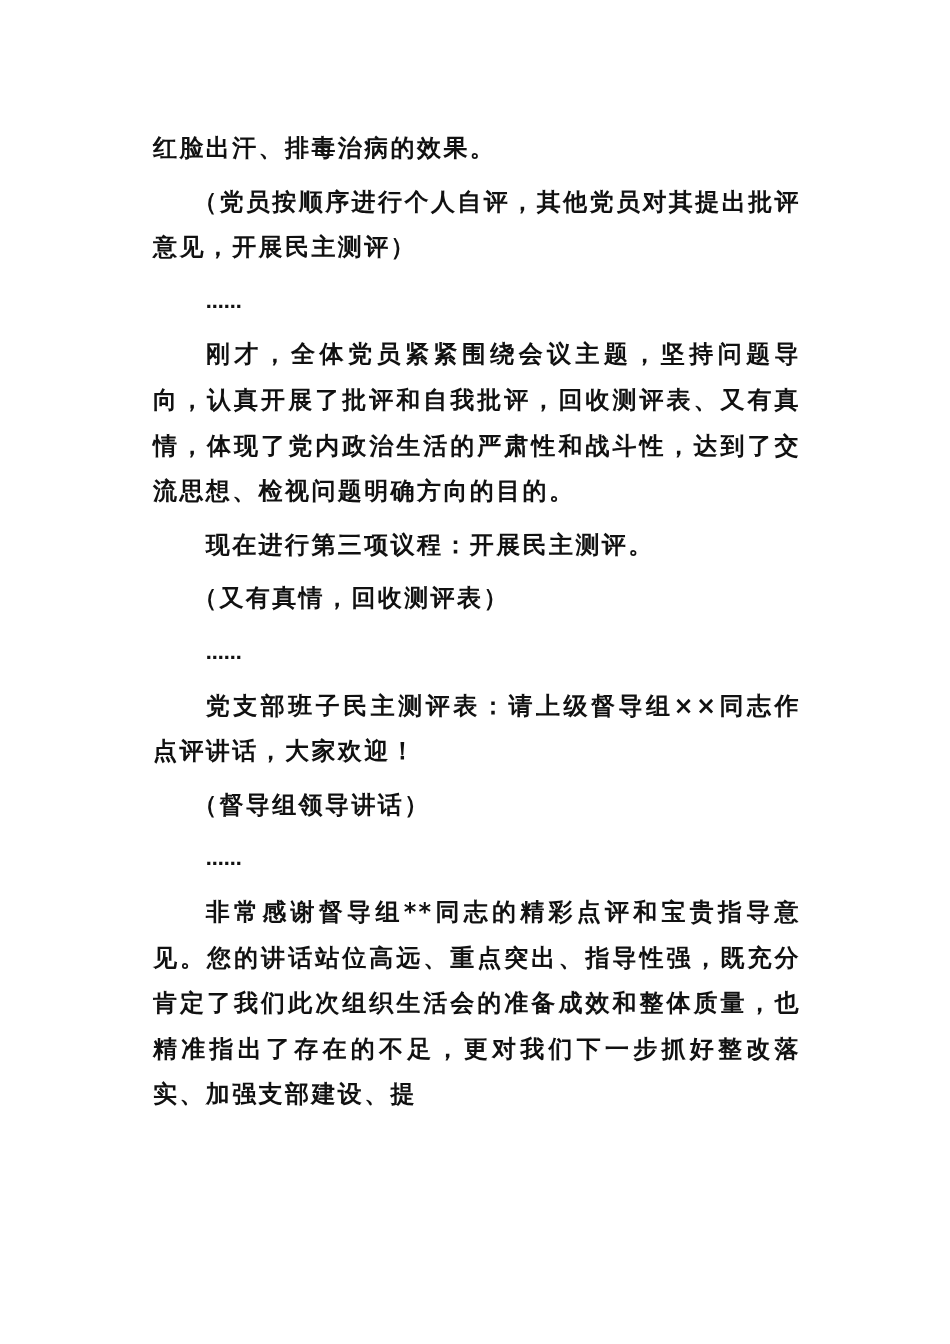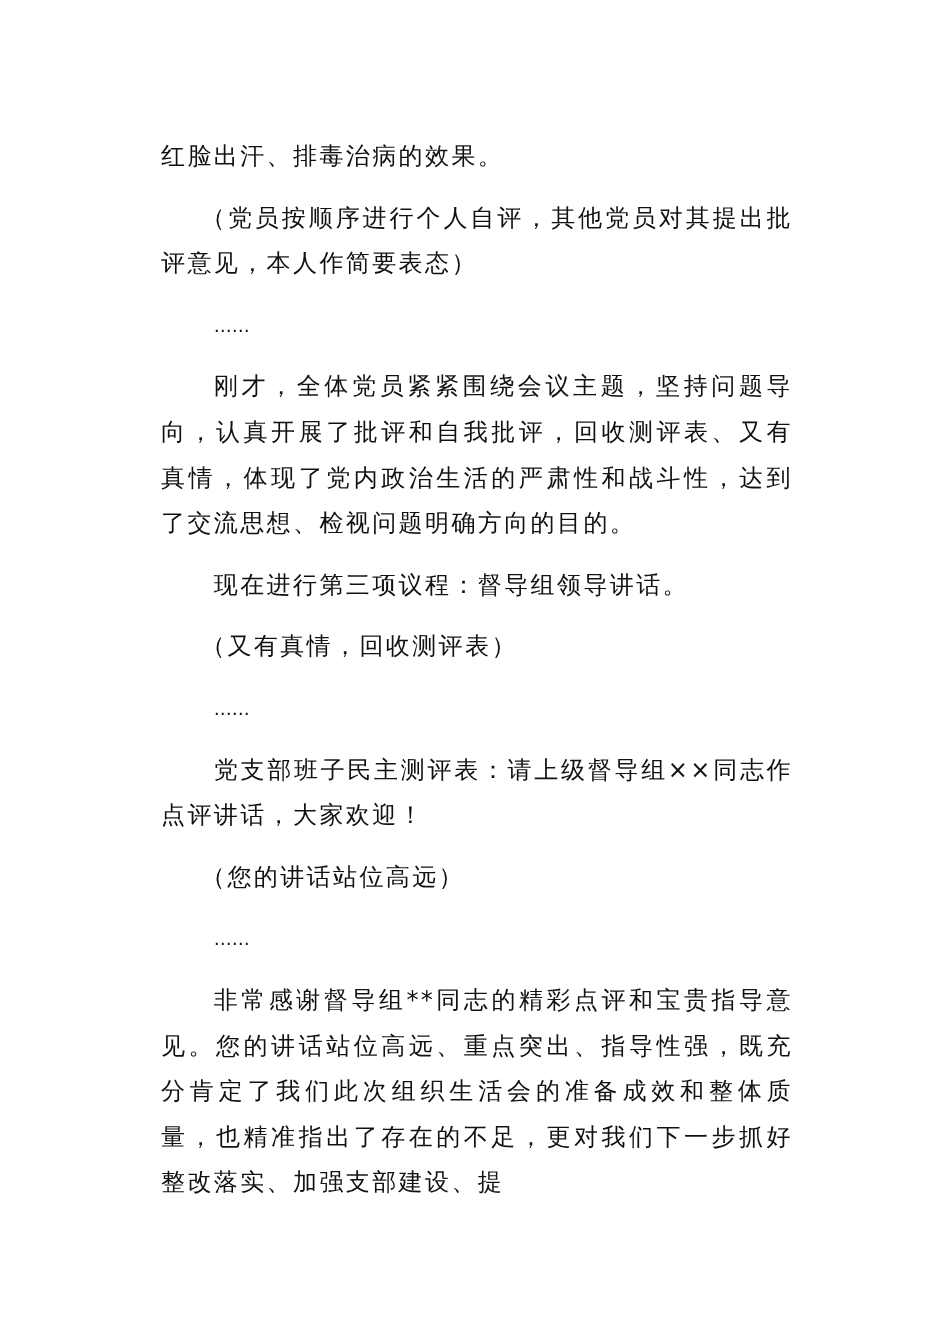--- a/index.html
+++ b/index.html
@@ -19,41 +19,42 @@
     top: 118px;
     width: 664px;
     font-family: "DejaVu Sans", "Liberation Sans", sans-serif;
     font-size: 24px;
     line-height: 45.6px;
     letter-spacing: 2.4px;
     color: #111111;
     text-align: justify;
   }
   .p {
-    margin: 16px;
+    margin: 8px;
     padding: 0;
     white-space: normal;
     word-break: break-all;
+    font-weight: bold;
   }
   .indent { text-indent: 52.8px; }
   .paren { text-indent: 40px; }
   .ellipsis {
     text-indent: 52.8px;
     letter-spacing: 0;
     font-size: 18px;
   }
 </style>
 </head>
 <body>
 
 <div class="page">
   <p class="p">红脸出汗、排毒治病的效果。</p>
-  <p class="p paren">（党员按顺序进行个人自评，其他党员对其提出批评意见，本人作简要表态）</p>
+  <p class="p paren">（党员按顺序进行个人自评，其他党员对其提出批评意见，开展民主测评）</p>
   <p class="p ellipsis">……</p>
   <p class="p indent">刚才，全体党员紧紧围绕会议主题，坚持问题导向，认真开展了批评和自我批评，回收测评表、又有真情，体现了党内政治生活的严肃性和战斗性，达到了交流思想、检视问题明确方向的目的。</p>
-  <p class="p indent">现在进行第三项议程：督导组领导讲话。</p>
+  <p class="p indent">现在进行第三项议程：开展民主测评。</p>
   <p class="p paren">（又有真情，回收测评表）</p>
   <p class="p ellipsis">……</p>
   <p class="p indent">党支部班子民主测评表：请上级督导组××同志作点评讲话，大家欢迎！</p>
-  <p class="p paren">（您的讲话站位高远）</p>
+  <p class="p paren">（督导组领导讲话）</p>
   <p class="p ellipsis">……</p>
   <p class="p indent">非常感谢督导组**同志的精彩点评和宝贵指导意见。您的讲话站位高远、重点突出、指导性强，既充分肯定了我们此次组织生活会的准备成效和整体质量，也精准指出了存在的不足，更对我们下一步抓好整改落实、加强支部建设、提</p>
 </div>
 
 </body></html>

